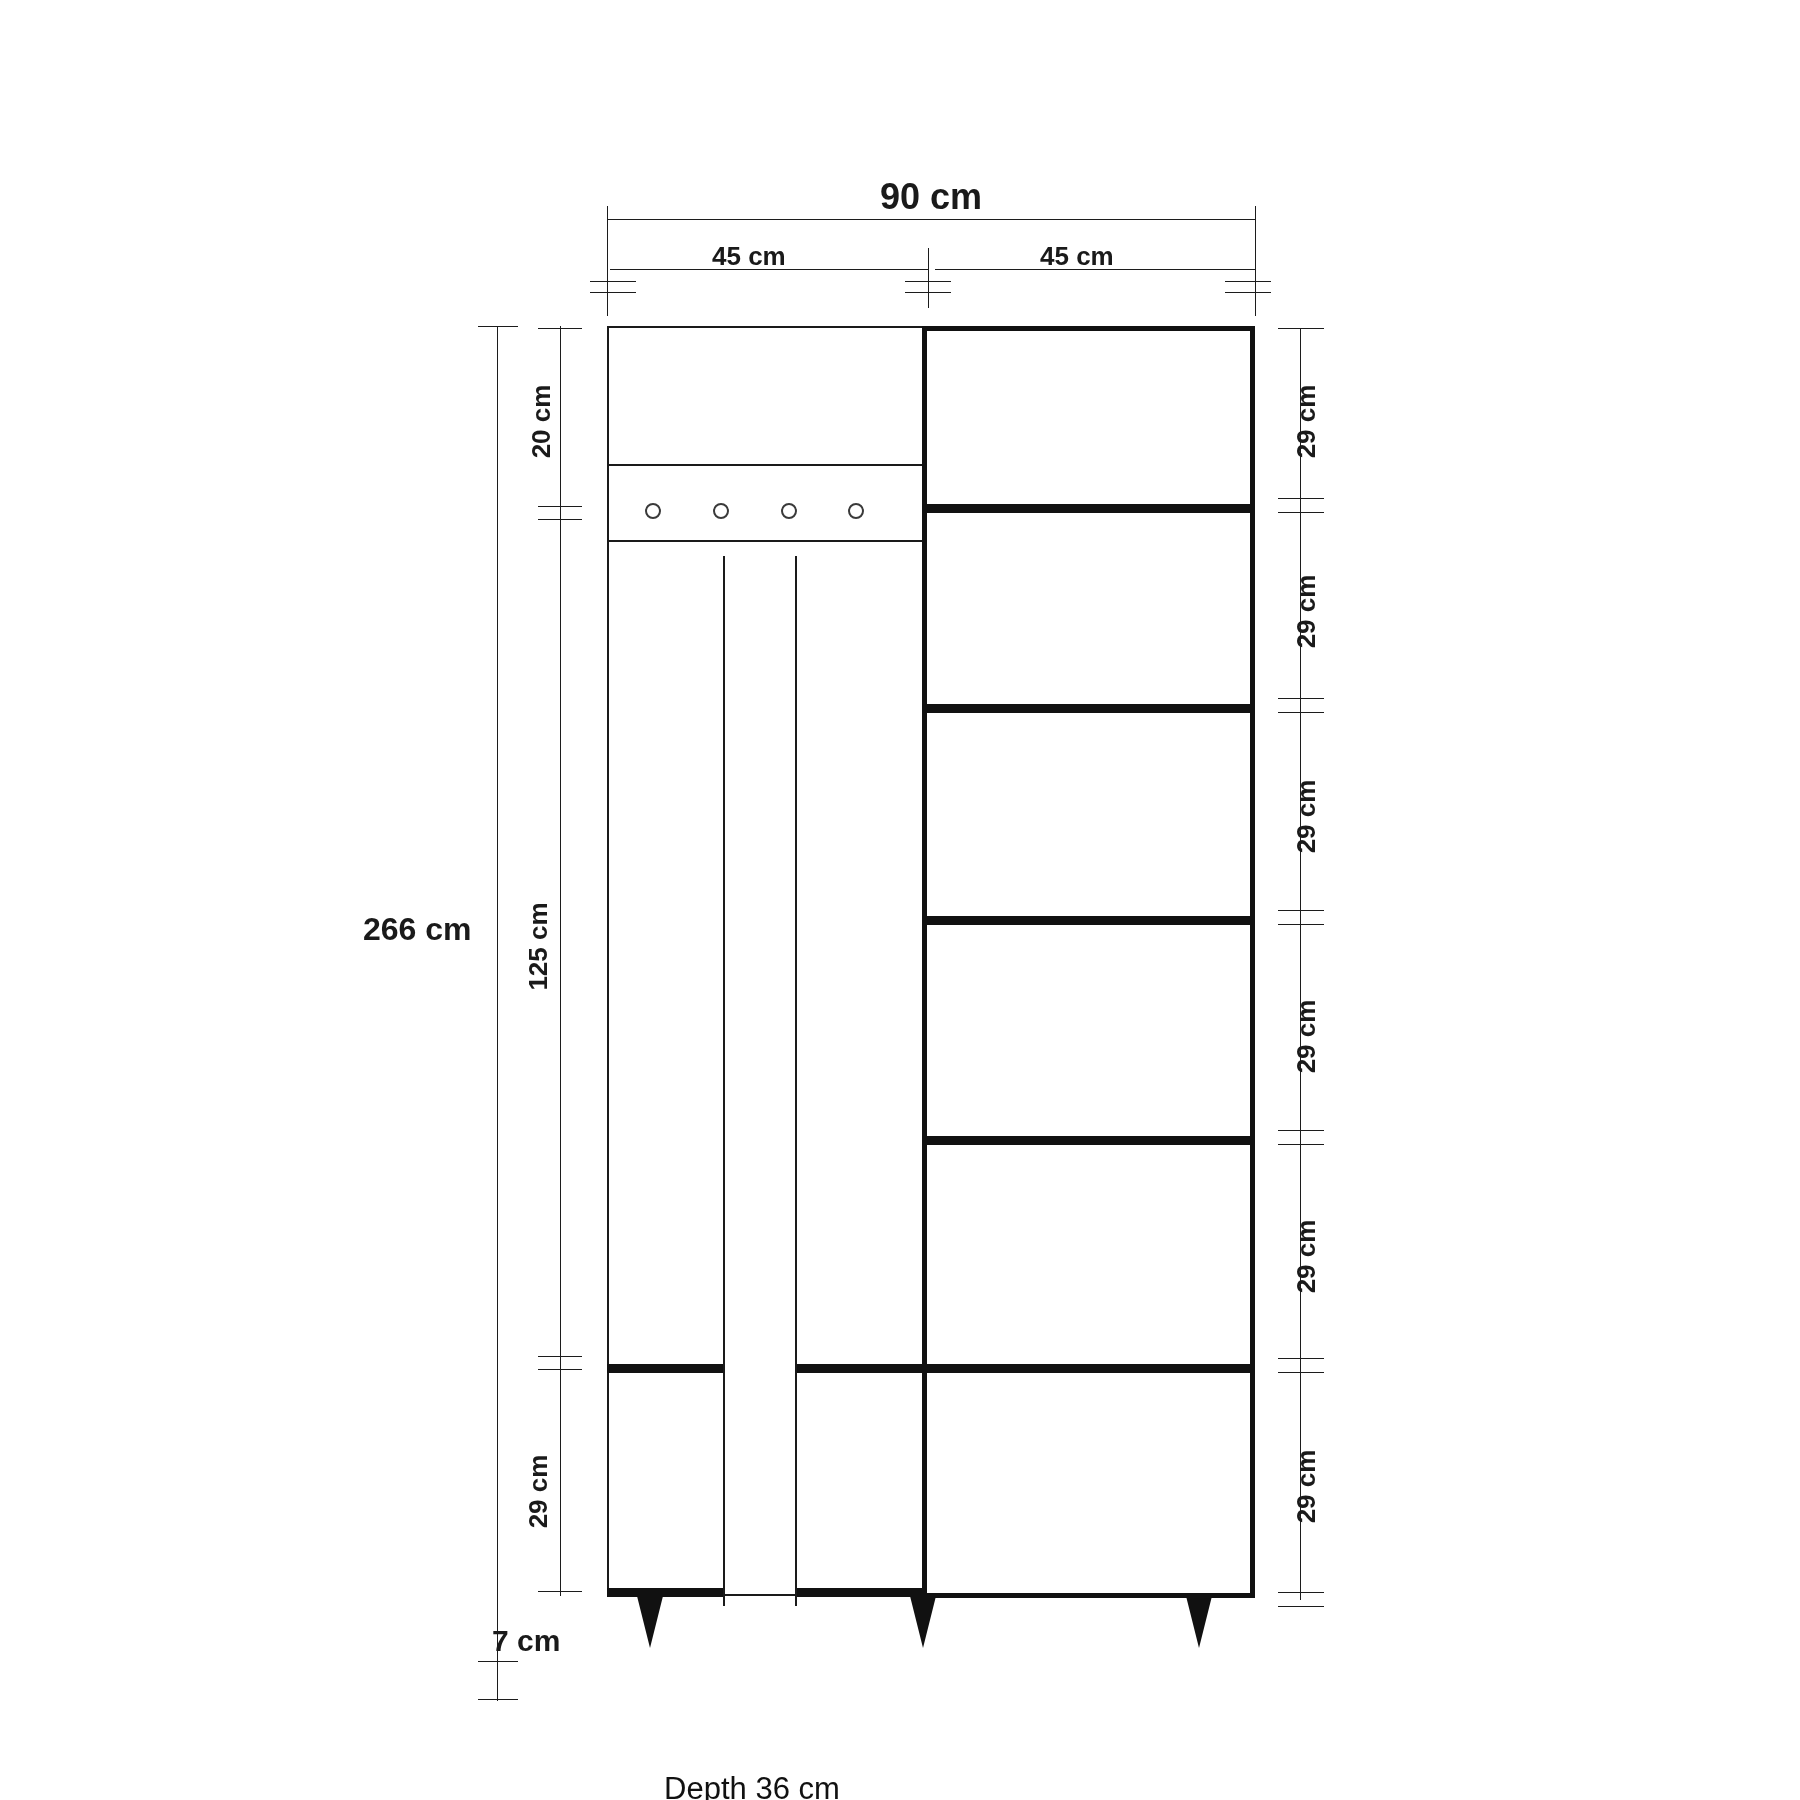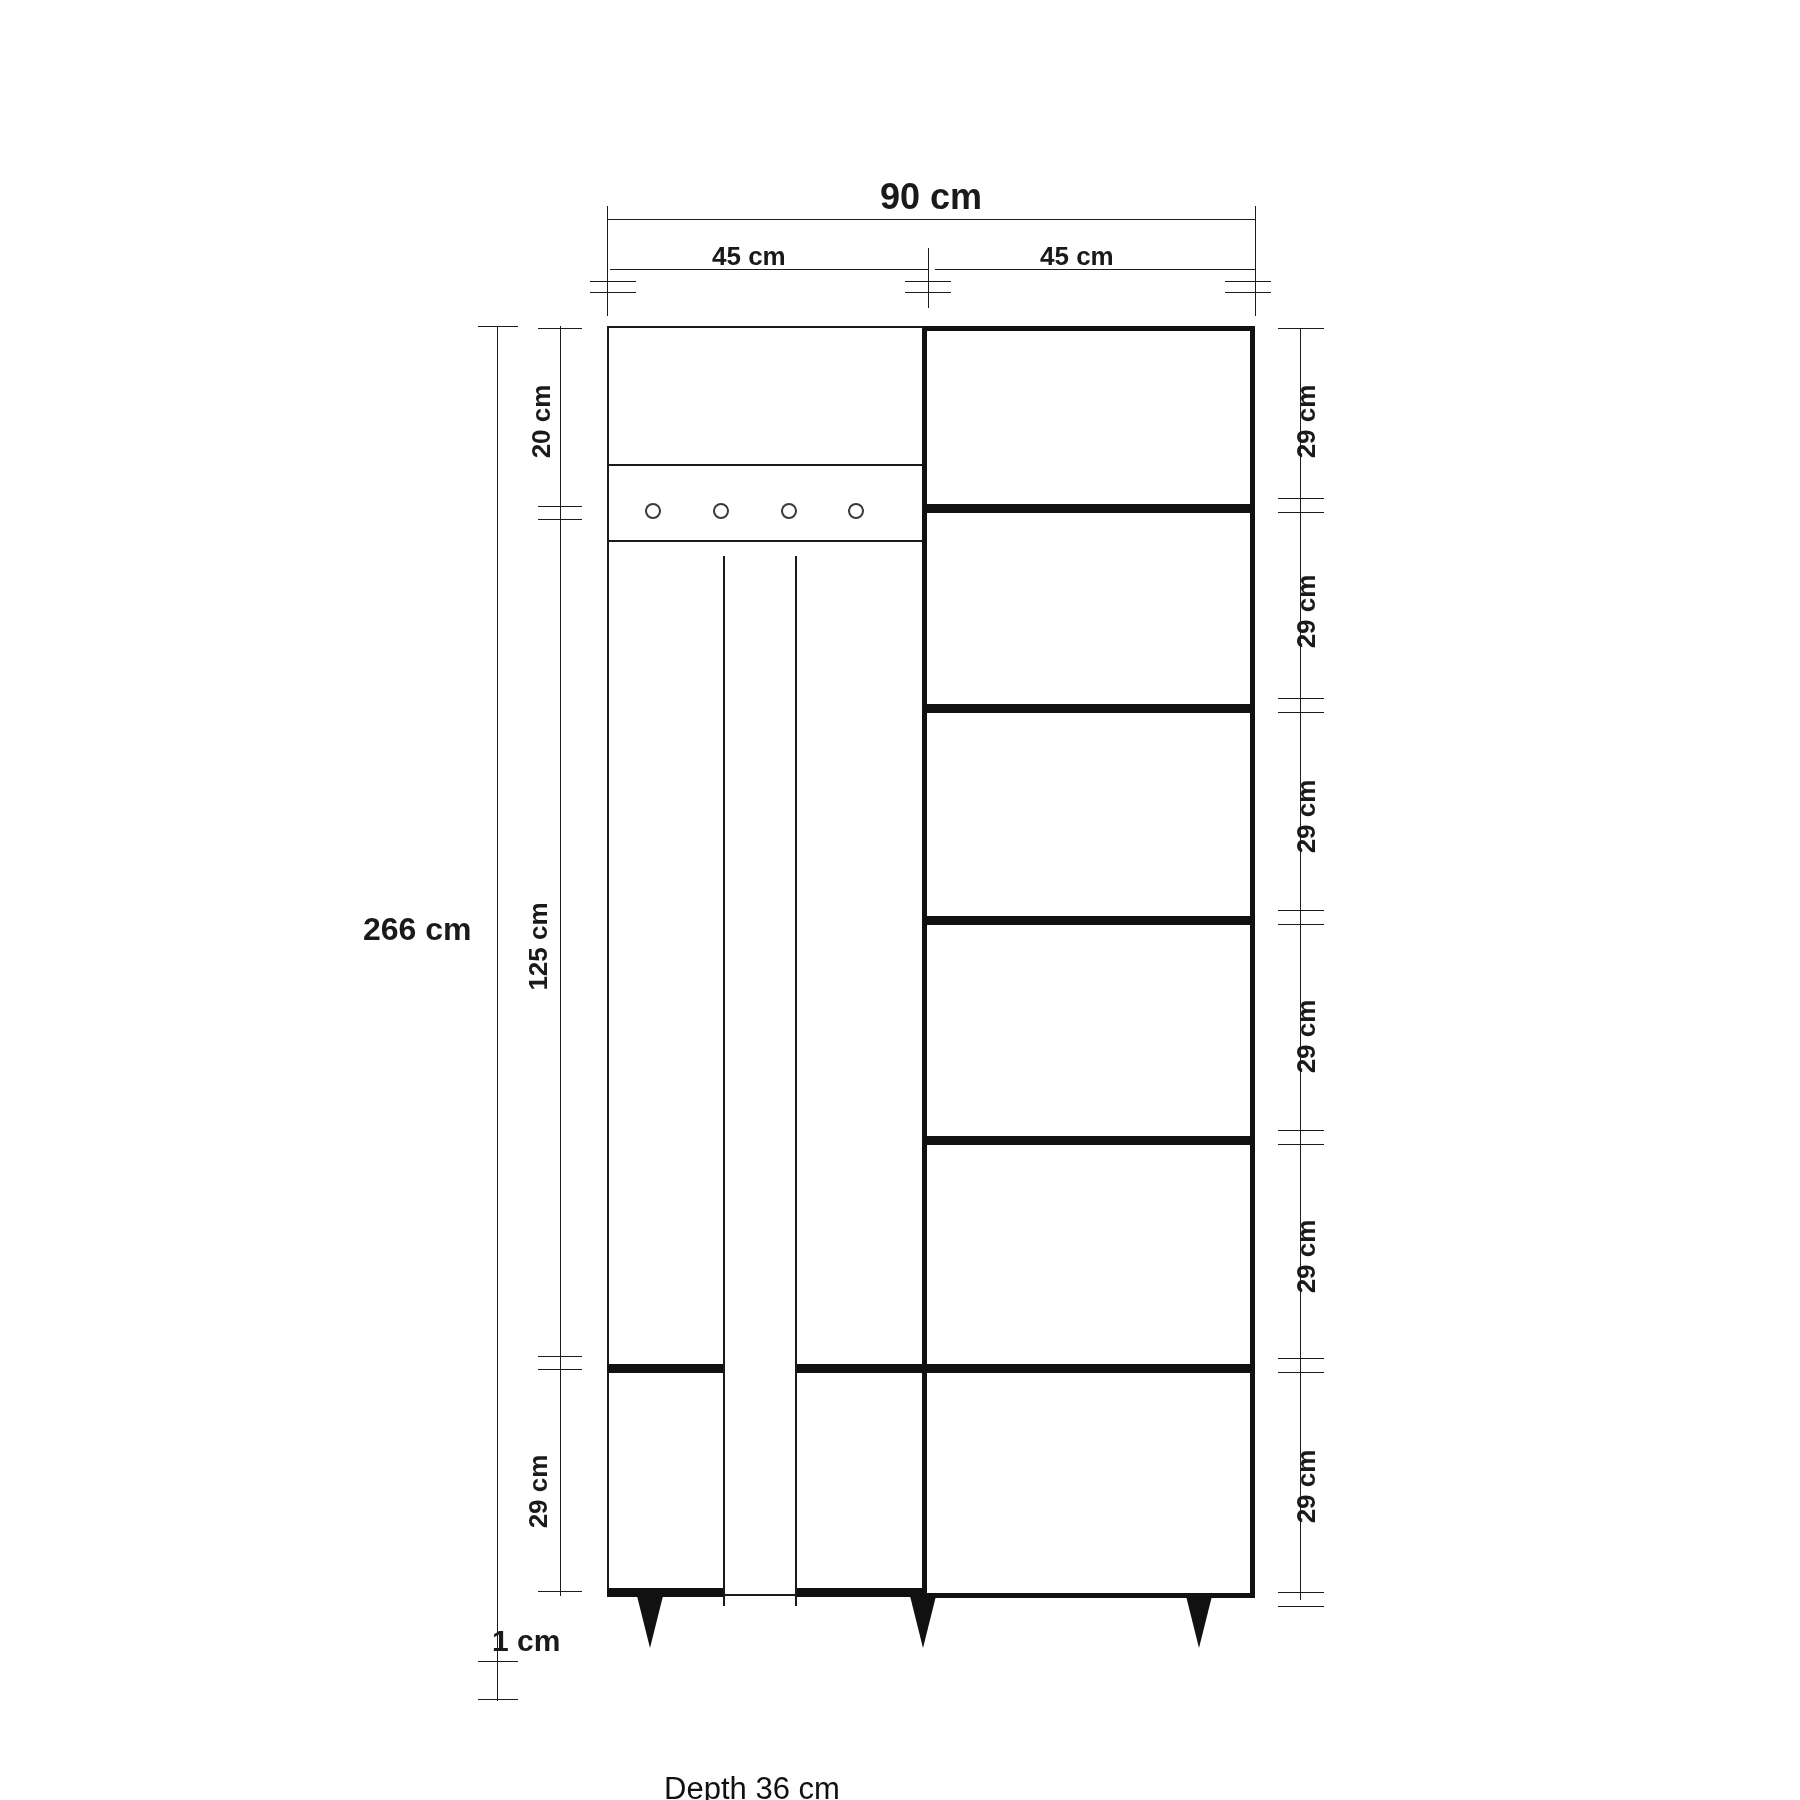--- a/index.html
+++ b/index.html
@@ -141,21 +141,21 @@
 
   <div class="hline" style="left:538px; top:1320px; width:44px;"></div>
   <div class="hline" style="left:538px; top:1333px; width:44px;"></div>
   <div class="vlbl bold" style="left:494px; top:895px; font-size:26px; transform:rotate(-90deg);">125 cm</div>
 
   <div class="hline" style="left:538px; top:1555px; width:44px;"></div>
   <div class="vlbl bold" style="left:502px; top:1440px; font-size:26px; transform:rotate(-90deg);">29 cm</div>
 
   <div class="vline" style="left:497px; top:1555px; height:110px;"></div>
   <div class="hline" style="left:478px; top:1663px; width:40px;"></div>
-  <div class="lbl bold" style="left:492px; top:1588px; font-size:30px;">1 cm</div>
+  <div class="lbl bold" style="left:492px; top:1588px; font-size:30px;">7 cm</div>
 
   <div class="panel-outline" style="left:607px; top:290px; width:320px; height:1270px;"></div>
 
   <div class="vline" style="left:723px; top:520px; height:1050px; width:2px; background:#1a1a1a;"></div>
   <div class="vline" style="left:795px; top:520px; height:1050px; width:2px; background:#1a1a1a;"></div>
 
   <div class="hookbar" style="left:607px; top:428px; width:320px; height:78px;"></div>
   <div class="hook" style="left:645px; top:467px;"></div>
   <div class="hook" style="left:713px; top:467px;"></div>
   <div class="hook" style="left:781px; top:467px;"></div>

